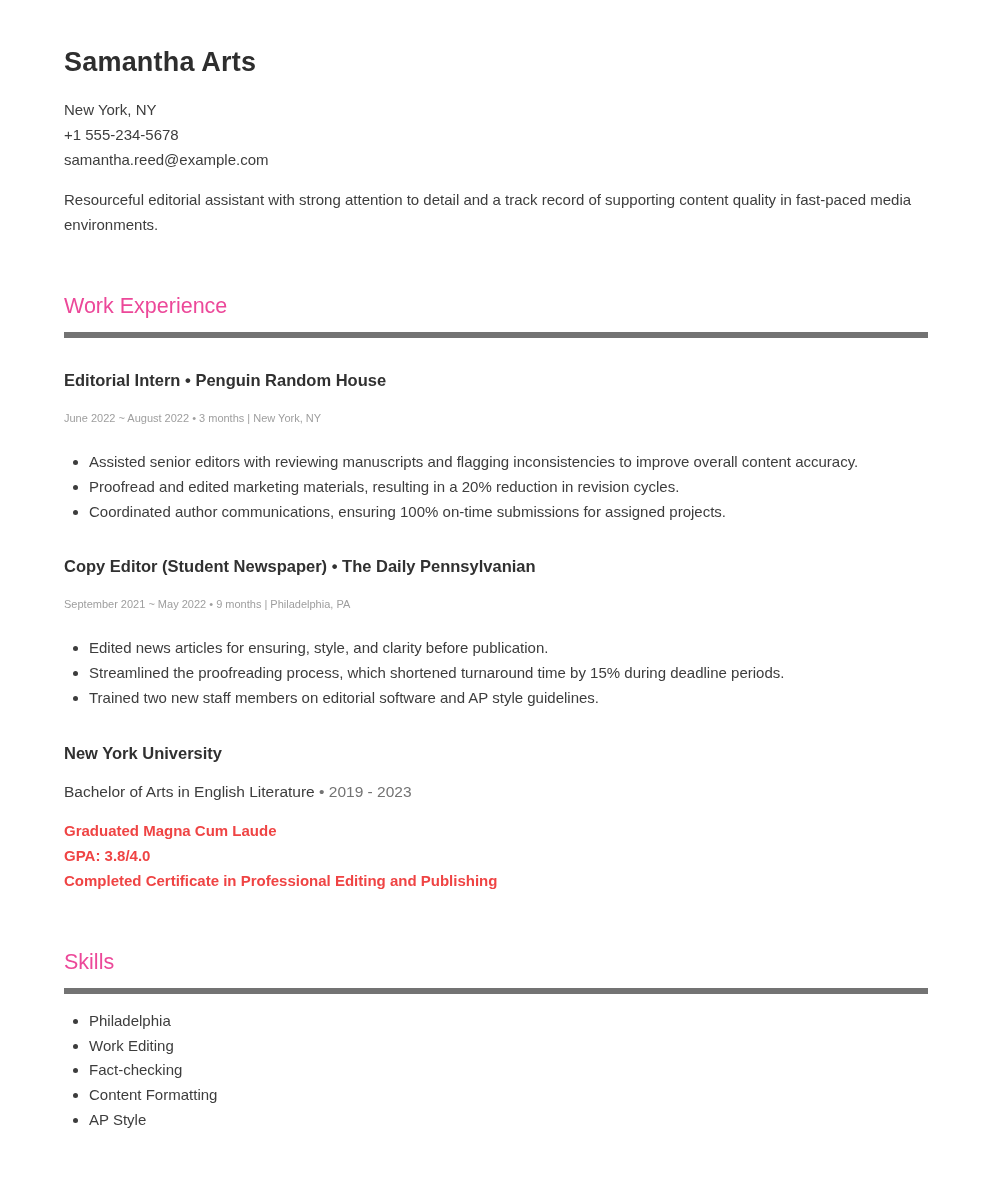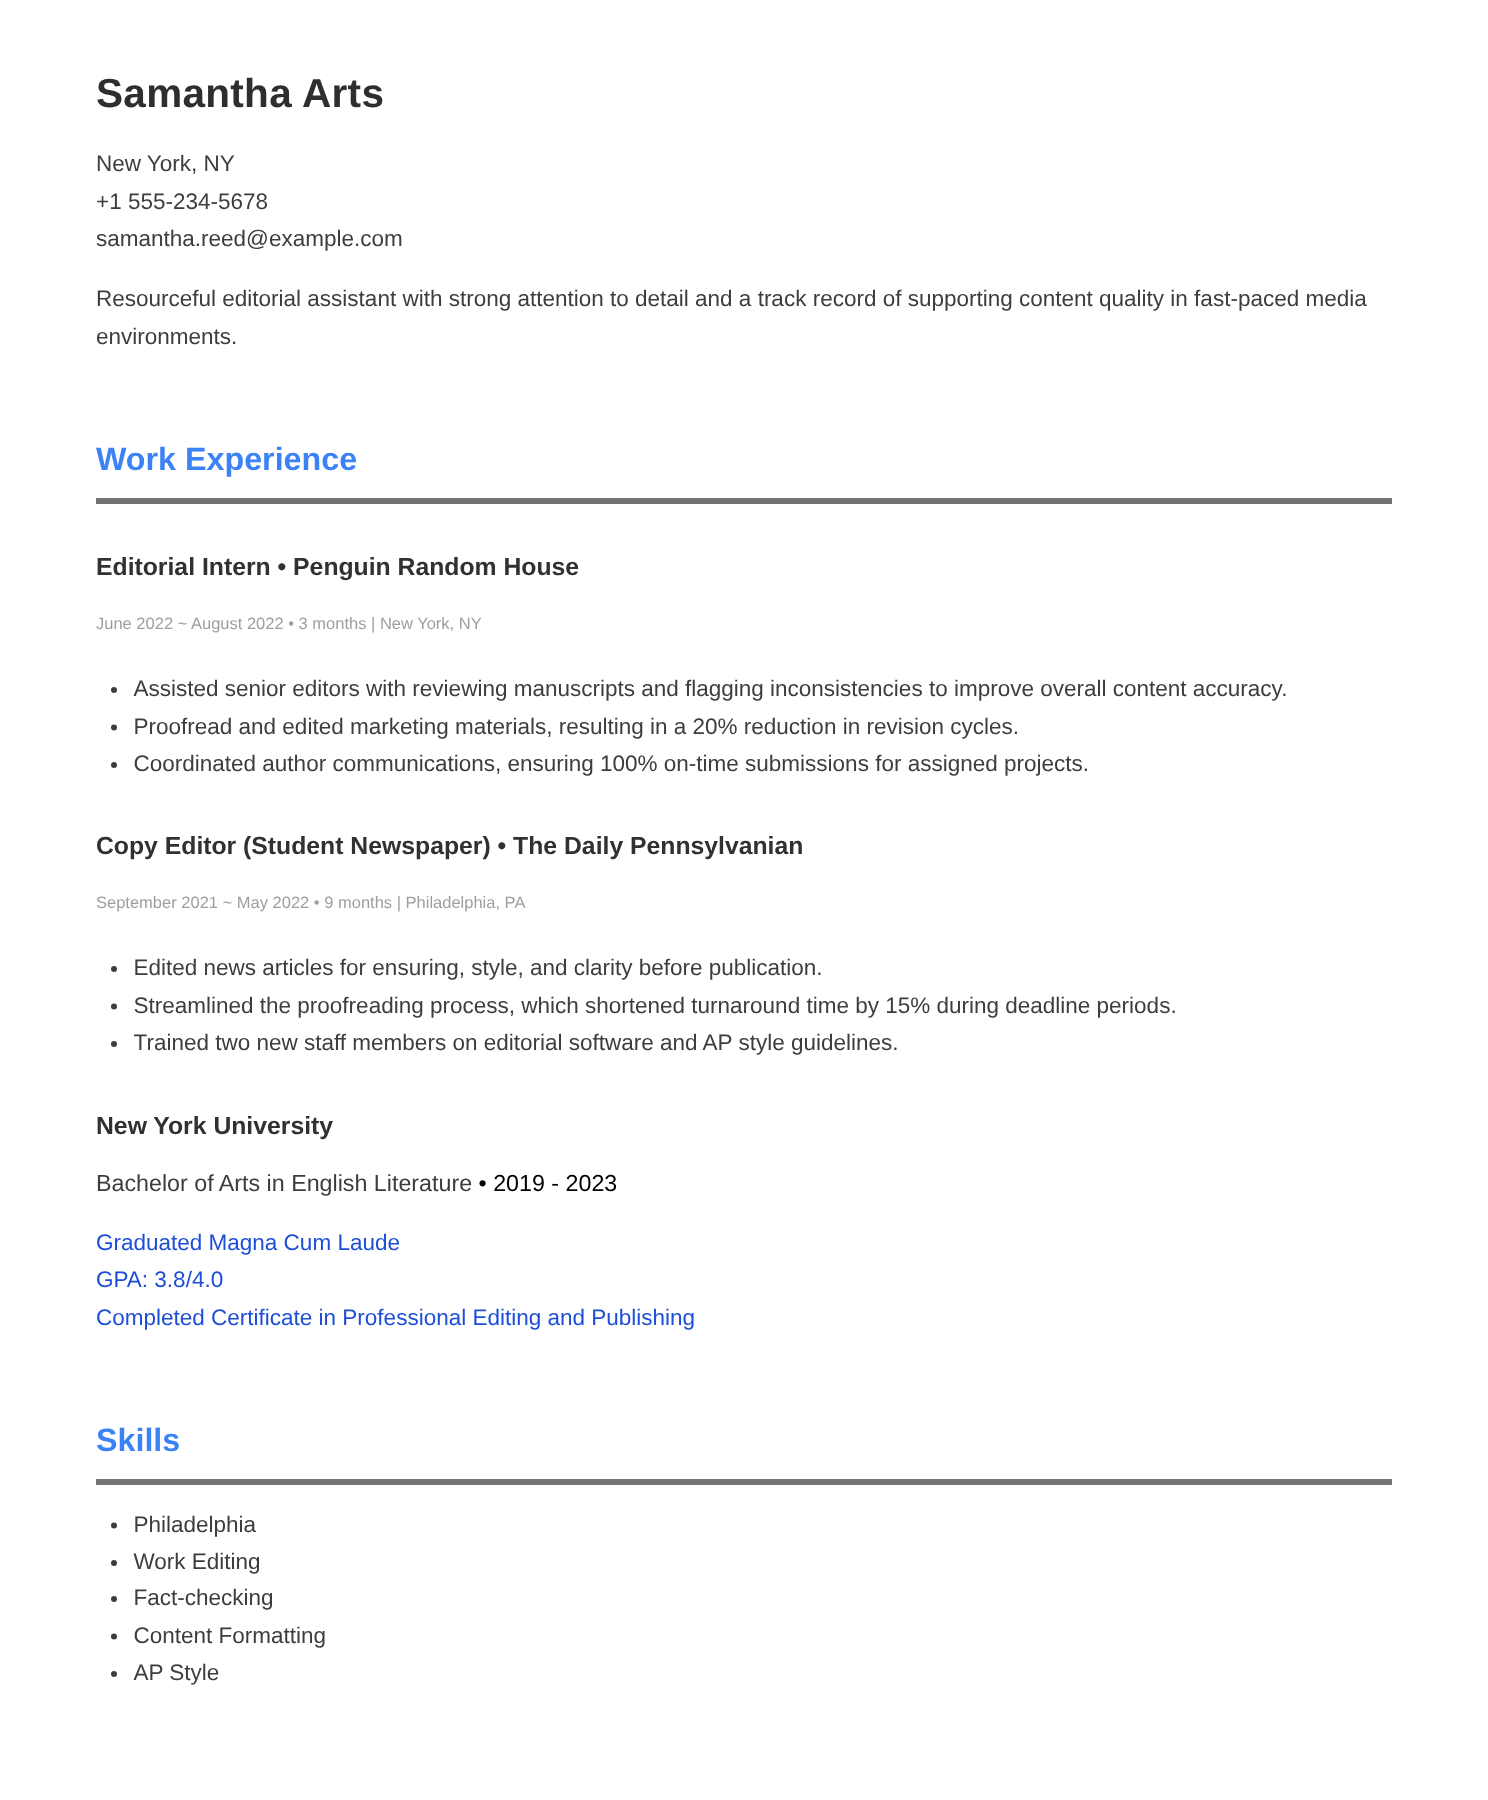--- a/index.html
+++ b/index.html
@@ -23,23 +23,23 @@
     letter-spacing: 0.2px;
   }
   .contact { margin-top: 19px; }
   .contact p { margin: 0; line-height: 25px; font-size: 15px; color: #3d3d3d; }
   .summary { margin: 15px 0 0 0; line-height: 25px; font-size: 15px; color: #3d3d3d; }
   h2 {
     margin: 57px 0 0 0;
     padding-bottom: 13px;
     font-size: 21.5px;
     line-height: 25px;
-    font-weight: 700;
-    color: #3b82f6;
-    border-bottom: 4px solid #737373;
+    font-weight: 400;
+    color: #ec4899;
+    border-bottom: 6px solid #737373;
   }
   h3 {
     margin: 32px 0 0 0;
     font-size: 16.5px;
     line-height: 20px;
     font-weight: 700;
     color: #313131;
   }
   .meta {
     margin: 19px 0 0 0;
@@ -55,23 +55,23 @@
     line-height: 24.8px;
     font-size: 15px;
     color: #3d3d3d;
   }
   .degree {
     margin: 19px 0 0 0;
     font-size: 15.5px;
     line-height: 20px;
     color: #3d3d3d;
   }
-  .degree .light { color: #000000; }
+  .degree .light { color: #737373; }
   .edu-details { margin-top: 16px; }
-  .edu-details p { margin: 0; line-height: 25px; font-size: 15px; color: #1d4ed8; }
+  .edu-details p { margin: 0; line-height: 25px; font-size: 15px; color: #ef4444; font-weight: bold; }
   ul.skills { margin-top: 15px; }
 </style>
 </head>
 <body>
 
 <div class="page">
 
   <h1>Samantha Arts</h1>
 
   <div class="contact">

